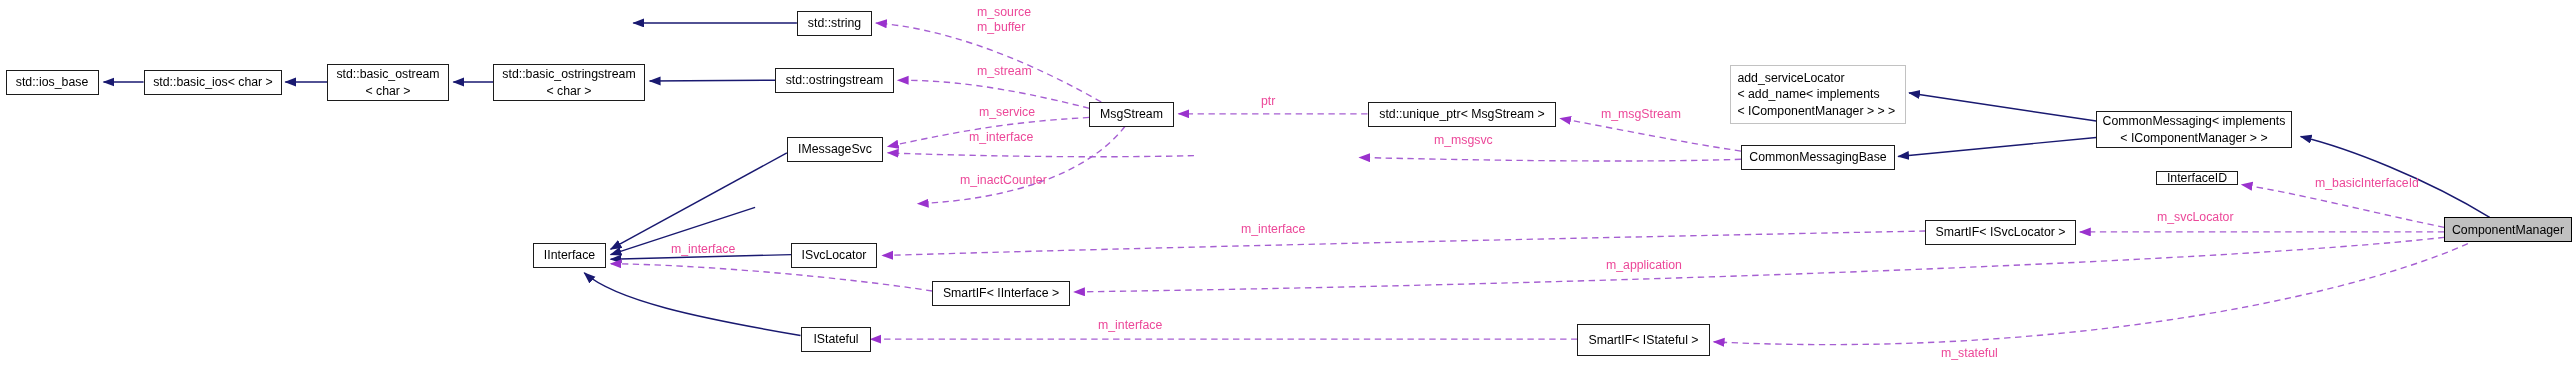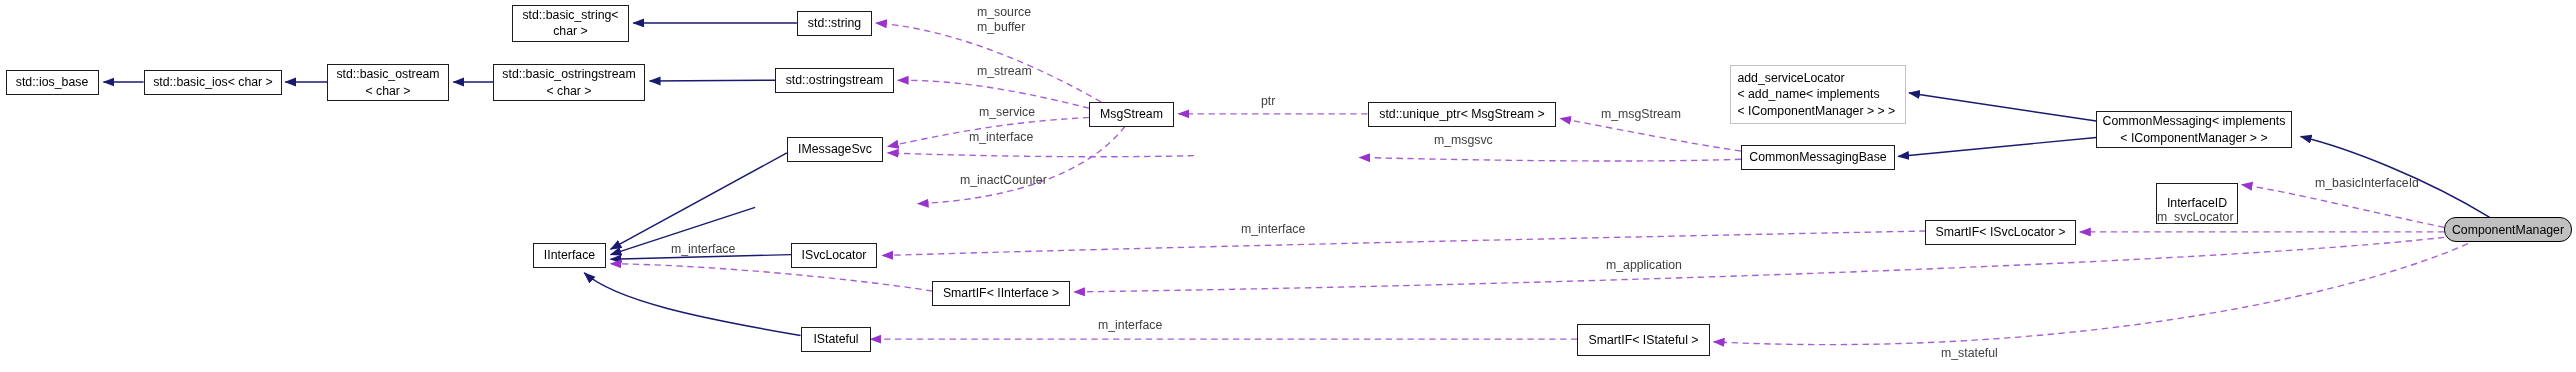--- a/index.html
+++ b/index.html
@@ -31,25 +31,24 @@
   .node.ext {
     border-color: #c2c2c2;
     justify-content: flex-start;
     text-align: left;
     padding-left: 6.4px;
   }
   .node.current {
     background: #c0c0c0;
     border-width: 1.5px;
     border-color: #000000;
-    border-radius: 12px;
   }
   .elabel {
     position: absolute;
-    color: #404040;
+    color: #ec4899;
     font-size: 12.3px;
     line-height: 1.25;
     white-space: pre-line;
   }
   .edge-solid { stroke: #191970; stroke-width: 1.6; fill: none; }
   .edge-dashed { stroke: #a65fd2; stroke-width: 1.5; fill: none; stroke-dasharray: 7 5; }
 </style>
 </head>
 <body>
 
@@ -94,39 +93,37 @@
     <path class="edge-dashed" d="M2690,261 C2430,290 1695,314 1182,321" marker-end="url(#arrow-dash)"></path>
     <path class="edge-dashed" d="M2716,268 C2560,336 2235,393 1886,376" marker-end="url(#arrow-dash)"></path>
   </svg>
 
   <div class="node" style="left:5.5px;top:70px;width:93px;height:24.5px">std::ios_base</div>
   <div class="node" style="left:144px;top:70px;width:138px;height:24.5px">std::basic_ios&lt; char &gt;</div>
   <div class="node" style="left:327px;top:64px;width:122px;height:37px">std::basic_ostream
 &lt; char &gt;</div>
   <div class="node" style="left:493px;top:64px;width:152px;height:37px">std::basic_ostringstream
 &lt; char &gt;</div>
-  <div class="node" style="left:512px;top:4.5px;width:117px;height:37px">std::basic_string&lt;
-char &gt;</div>
   <div class="node" style="left:797px;top:11px;width:75px;height:24.5px">std::string</div>
   <div class="node" style="left:775px;top:68px;width:119px;height:24.5px">std::ostringstream</div>
   <div class="node" style="left:1089px;top:102px;width:85px;height:24.5px">MsgStream</div>
   <div class="node" style="left:1368px;top:102px;width:188px;height:24.5px">std::unique_ptr&lt; MsgStream &gt;</div>
   <div class="node" style="left:787px;top:137px;width:96px;height:24.5px">IMessageSvc</div>
   <div class="node" style="left:533px;top:243px;width:73px;height:24.5px">IInterface</div>
   <div class="node" style="left:791px;top:243px;width:86px;height:24.5px">ISvcLocator</div>
   <div class="node" style="left:932px;top:281px;width:138px;height:24.5px">SmartIF&lt; IInterface &gt;</div>
   <div class="node" style="left:801px;top:327px;width:70px;height:24.5px">IStateful</div>
   <div class="node" style="left:1577px;top:324px;width:133px;height:32px">SmartIF&lt; IStateful &gt;</div>
   <div class="node ext" style="left:1730px;top:65px;width:176px;height:59px">add_serviceLocator
 &lt; add_name&lt; implements
 &lt; IComponentManager &gt; &gt; &gt;</div>
   <div class="node" style="left:1741px;top:145px;width:154px;height:24.5px">CommonMessagingBase</div>
   <div class="node" style="left:2096px;top:111px;width:196px;height:37px">CommonMessaging&lt; implements
 &lt; IComponentManager &gt; &gt;</div>
-  <div class="node" style="left:2156px;top:183px;width:82px;height:41px">InterfaceID</div>
+  <div class="node" style="left:2156px;top:171px;width:82px;height:14px">InterfaceID</div>
   <div class="node" style="left:1925px;top:220px;width:151px;height:24.5px">SmartIF&lt; ISvcLocator &gt;</div>
   <div class="node current" style="left:2444px;top:217px;width:128px;height:25.4px">ComponentManager</div>
 
   <span class="elabel" style="left:977px;top:4.5px">m_source
 m_buffer</span>
   <span class="elabel" style="left:977px;top:64px">m_stream</span>
   <span class="elabel" style="left:979px;top:105px">m_service</span>
   <span class="elabel" style="left:969px;top:130px">m_interface</span>
   <span class="elabel" style="left:960px;top:173px">m_inactCounter</span>
   <span class="elabel" style="left:1261px;top:94px">ptr</span>

